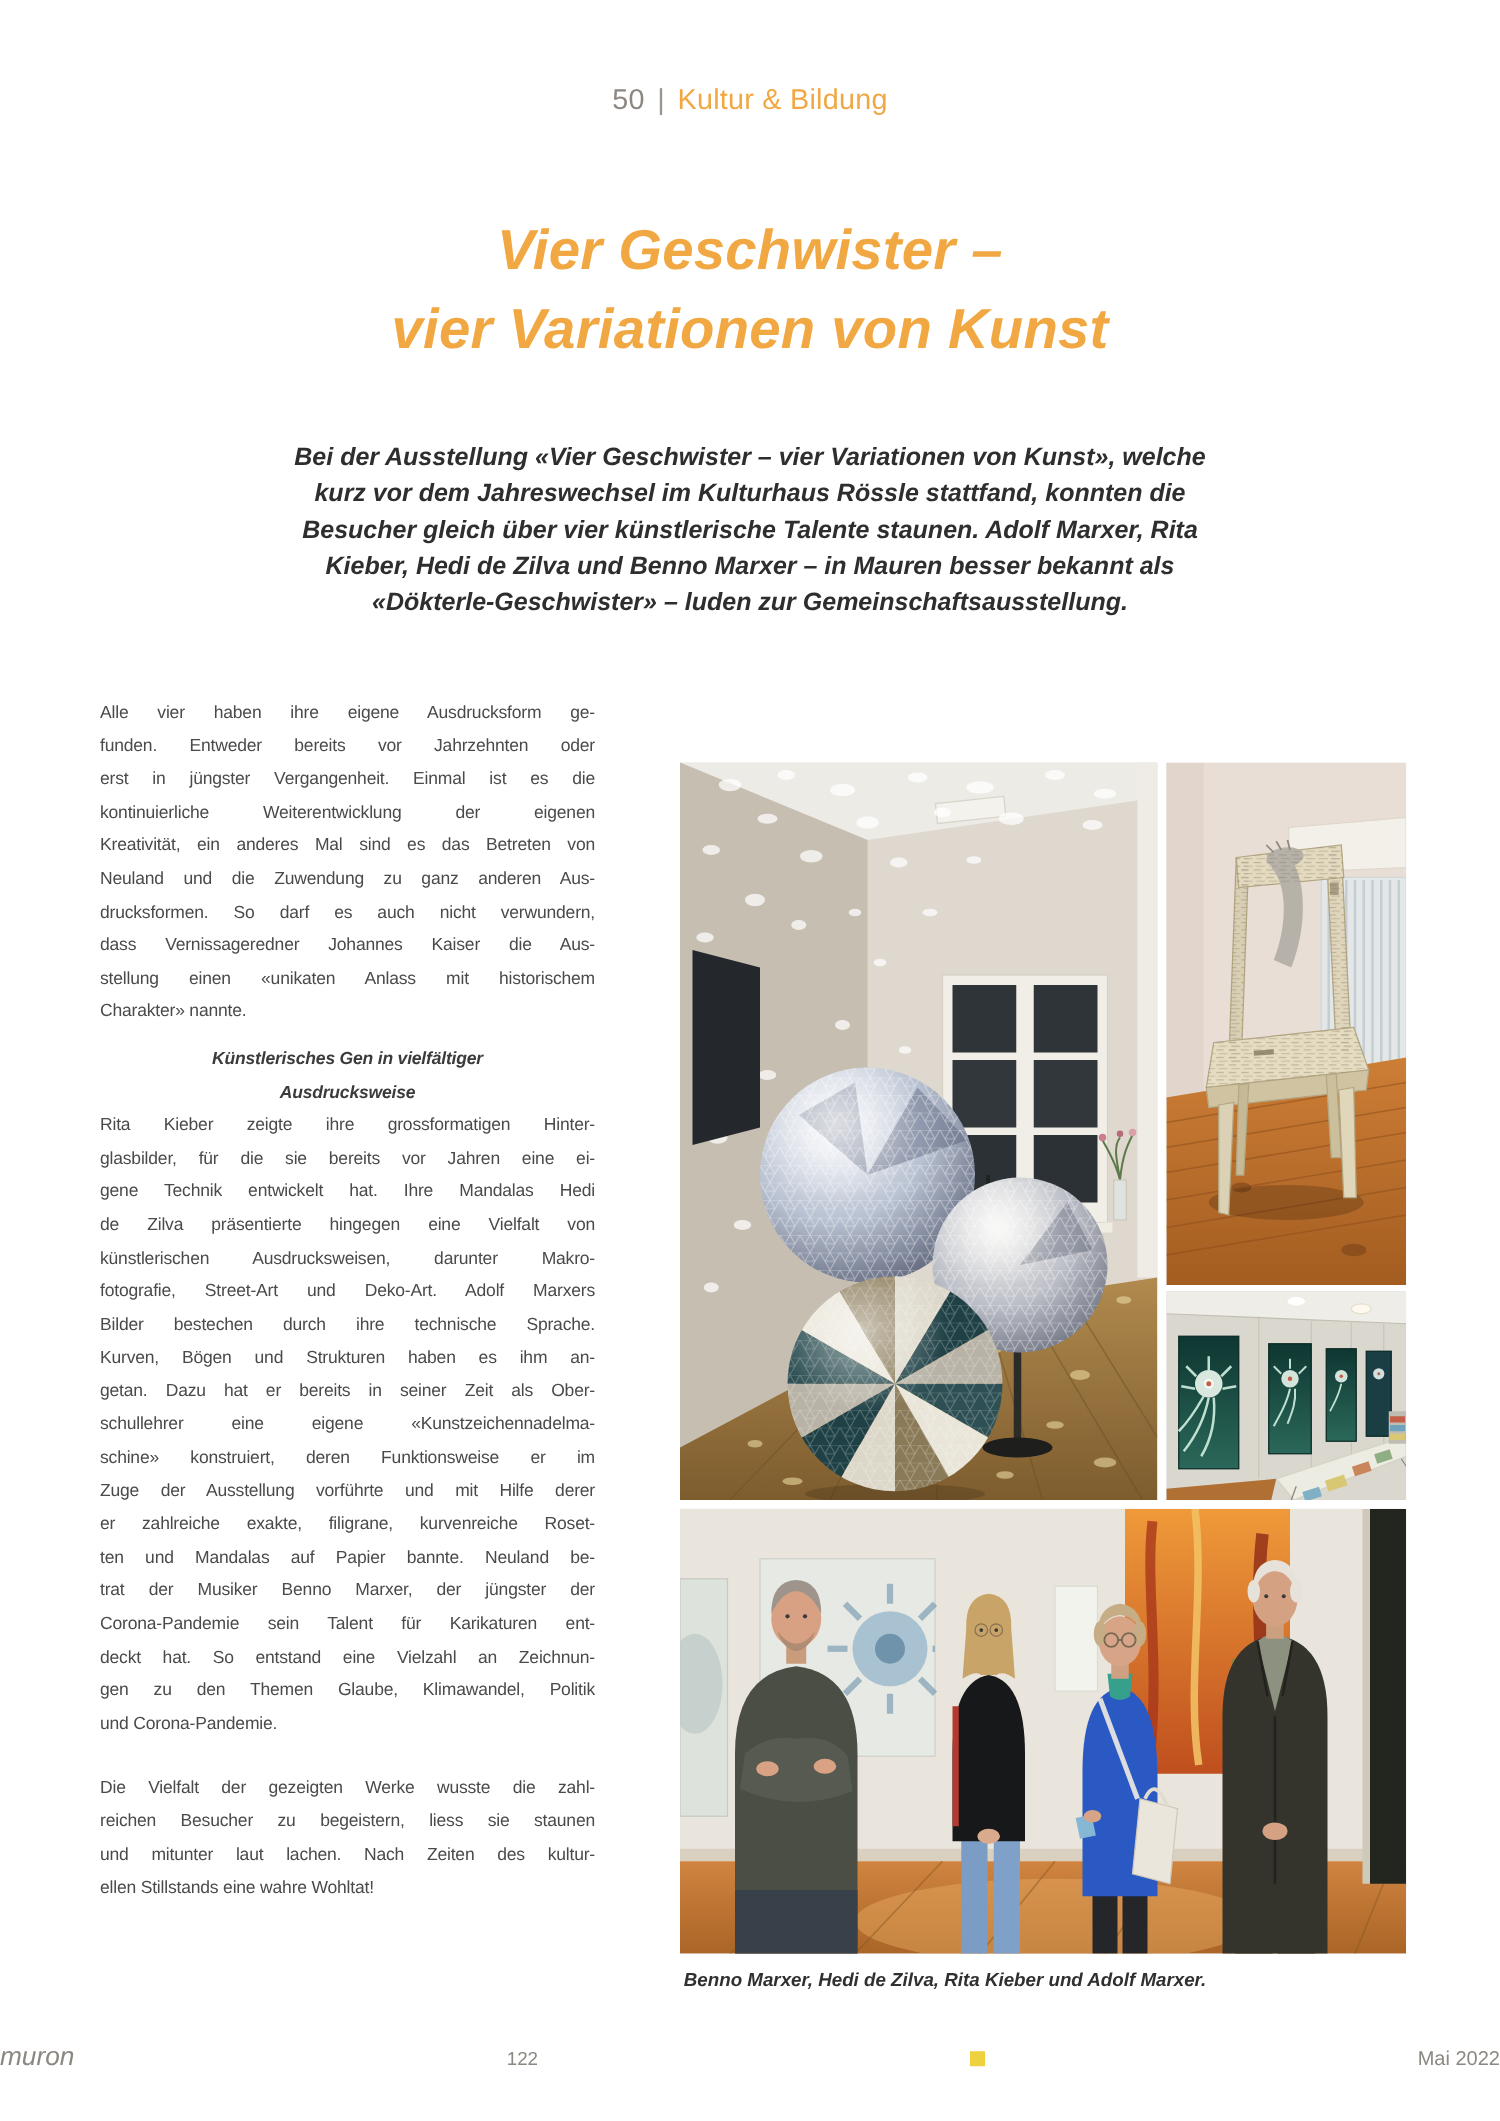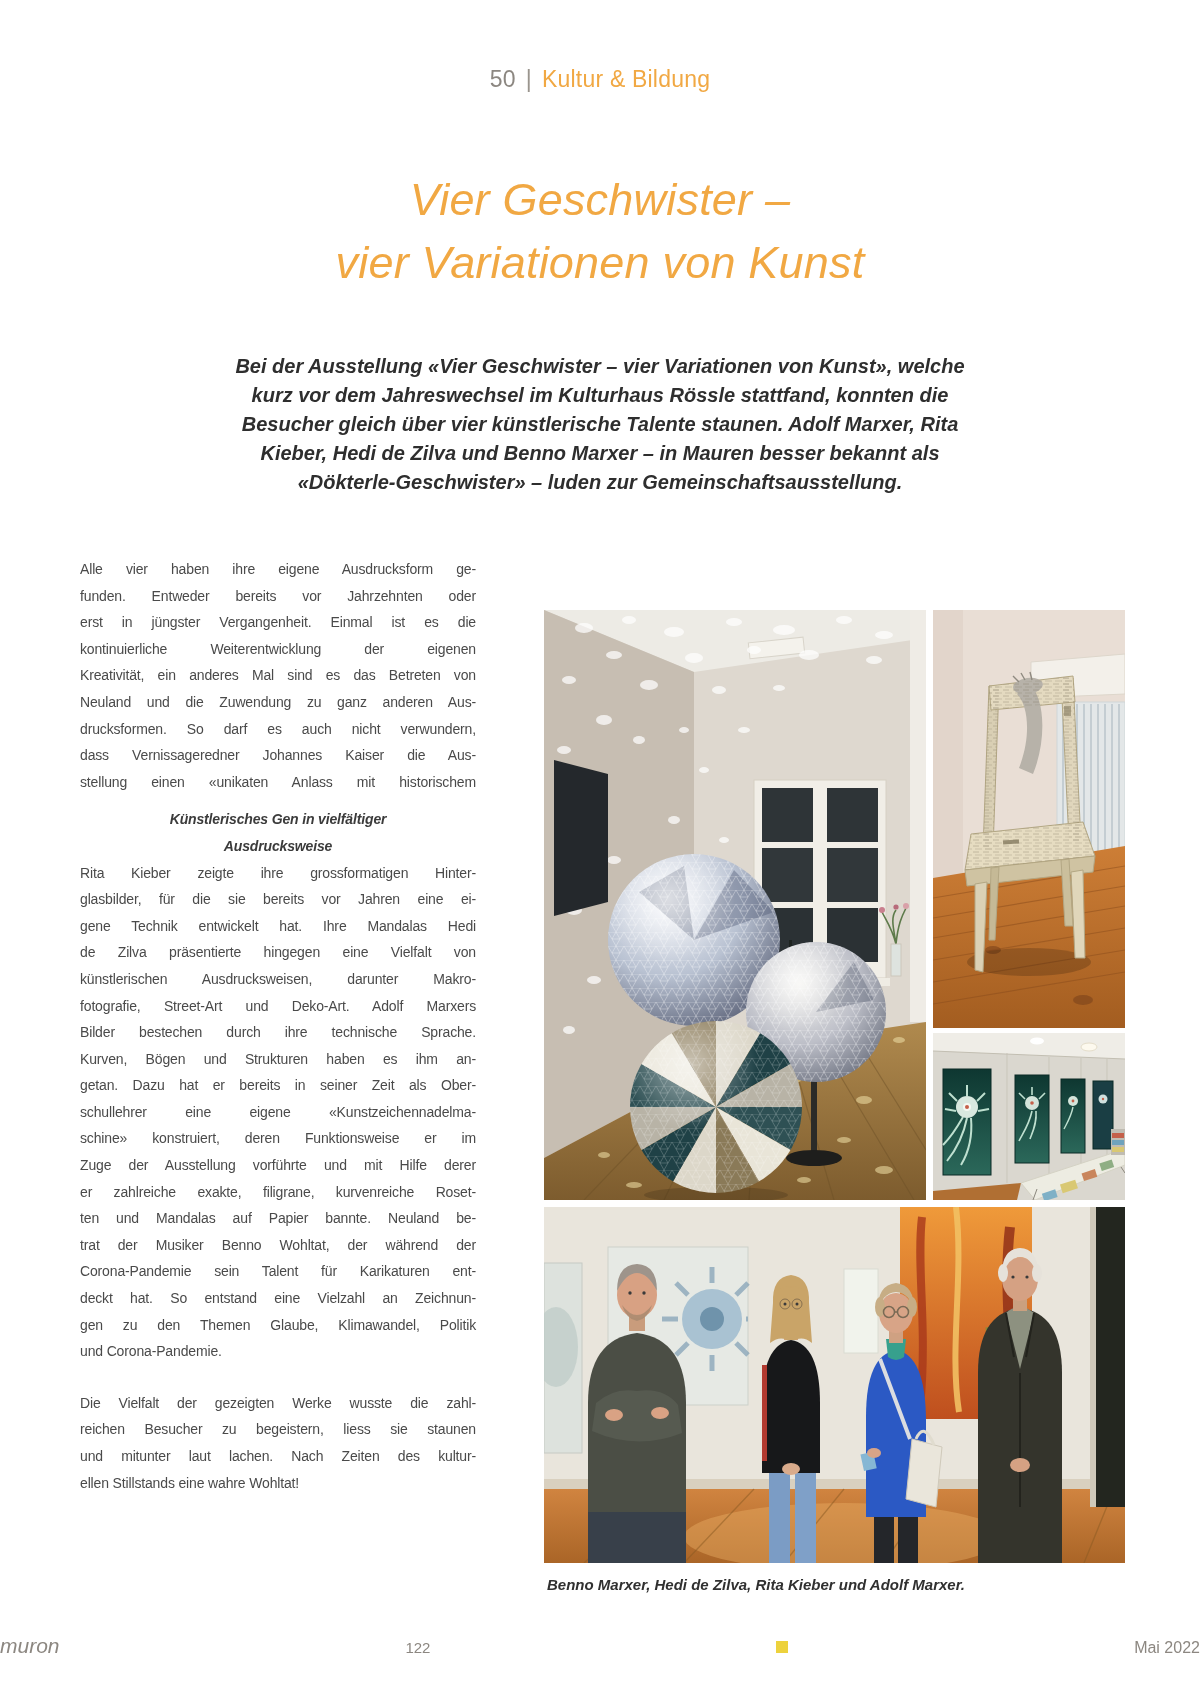--- a/index.html
+++ b/index.html
@@ -18,21 +18,21 @@
   
   .page-header{
     position:absolute;top:66px;left:0;width:100%;text-align:center;
     font-size:23px;letter-spacing:.2px;color:var(--header-gray,#8C8781);
   }
   .page-header .sep{margin:0 10px;color:#9a958e;font-weight:300;}
   .page-header .section{color:var(--accent-orange,#F1A843);}
   
   .title{
     position:absolute;top:168px;left:0;width:100%;text-align:center;
-    font-size:45px;line-height:63px;font-style:italic;font-weight:400;
+    font-size:45px;line-height:63px;font-style:italic;font-weight:700;
     color:var(--accent-orange,#F1A843);letter-spacing:.2px;
   }
   .title .t-line{display:block;}
   
   .intro{
     position:absolute;top:352px;left:0;width:100%;text-align:center;
     font-style:italic;font-weight:600;font-size:20px;line-height:29px;color:#2e2e2e;
   }
   
   .col-left{
@@ -95,41 +95,42 @@
     <div class="para">
         <div class="ln">Alle vier haben ihre eigene Ausdrucksform ge-</div>
         <div class="ln">funden. Entweder bereits vor Jahrzehnten oder</div>
         <div class="ln">erst in jüngster Vergangenheit. Einmal ist es die</div>
         <div class="ln">kontinuierliche Weiterentwicklung der eigenen</div>
         <div class="ln">Kreativität, ein anderes Mal sind es das Betreten von</div>
         <div class="ln">Neuland und die Zuwendung zu ganz anderen Aus-</div>
         <div class="ln">drucksformen. So darf es auch nicht verwundern,</div>
         <div class="ln">dass Vernissageredner Johannes Kaiser die Aus-</div>
         <div class="ln">stellung einen «unikaten Anlass mit historischem</div>
+        <div class="ln ln-last">Charakter» nannte.</div>
       </div>
     <div class="subhead">
         <div class="ln">Künstlerisches Gen in vielfältiger</div>
         <div class="ln ln-last">Ausdrucksweise</div>
       </div>
     <div class="para">
         <div class="ln">Rita Kieber zeigte ihre grossformatigen Hinter-</div>
         <div class="ln">glasbilder, für die sie bereits vor Jahren eine ei-</div>
         <div class="ln">gene Technik entwickelt hat. Ihre Mandalas Hedi</div>
         <div class="ln">de Zilva präsentierte hingegen eine Vielfalt von</div>
         <div class="ln">künstlerischen Ausdrucksweisen, darunter Makro-</div>
         <div class="ln">fotografie, Street-Art und Deko-Art. Adolf Marxers</div>
         <div class="ln">Bilder bestechen durch ihre technische Sprache.</div>
         <div class="ln">Kurven, Bögen und Strukturen haben es ihm an-</div>
         <div class="ln">getan. Dazu hat er bereits in seiner Zeit als Ober-</div>
         <div class="ln">schullehrer eine eigene «Kunstzeichennadelma-</div>
         <div class="ln">schine» konstruiert, deren Funktionsweise er im</div>
         <div class="ln">Zuge der Ausstellung vorführte und mit Hilfe derer</div>
         <div class="ln">er zahlreiche exakte, filigrane, kurvenreiche Roset-</div>
         <div class="ln">ten und Mandalas auf Papier bannte. Neuland be-</div>
-        <div class="ln">trat der Musiker Benno Wohltat, der während der</div>
+        <div class="ln">trat der Musiker Benno Marxer, der jüngster der</div>
         <div class="ln">Corona-Pandemie sein Talent für Karikaturen ent-</div>
         <div class="ln">deckt hat. So entstand eine Vielzahl an Zeichnun-</div>
         <div class="ln">gen zu den Themen Glaube, Klimawandel, Politik</div>
         <div class="ln ln-last">und Corona-Pandemie.</div>
       </div>
     <div class="para para-space">
         <div class="ln">Die Vielfalt der gezeigten Werke wusste die zahl-</div>
         <div class="ln">reichen Besucher zu begeistern, liess sie staunen</div>
         <div class="ln">und mitunter laut lachen. Nach Zeiten des kultur-</div>
         <div class="ln ln-last">ellen Stillstands eine wahre Wohltat!</div>

